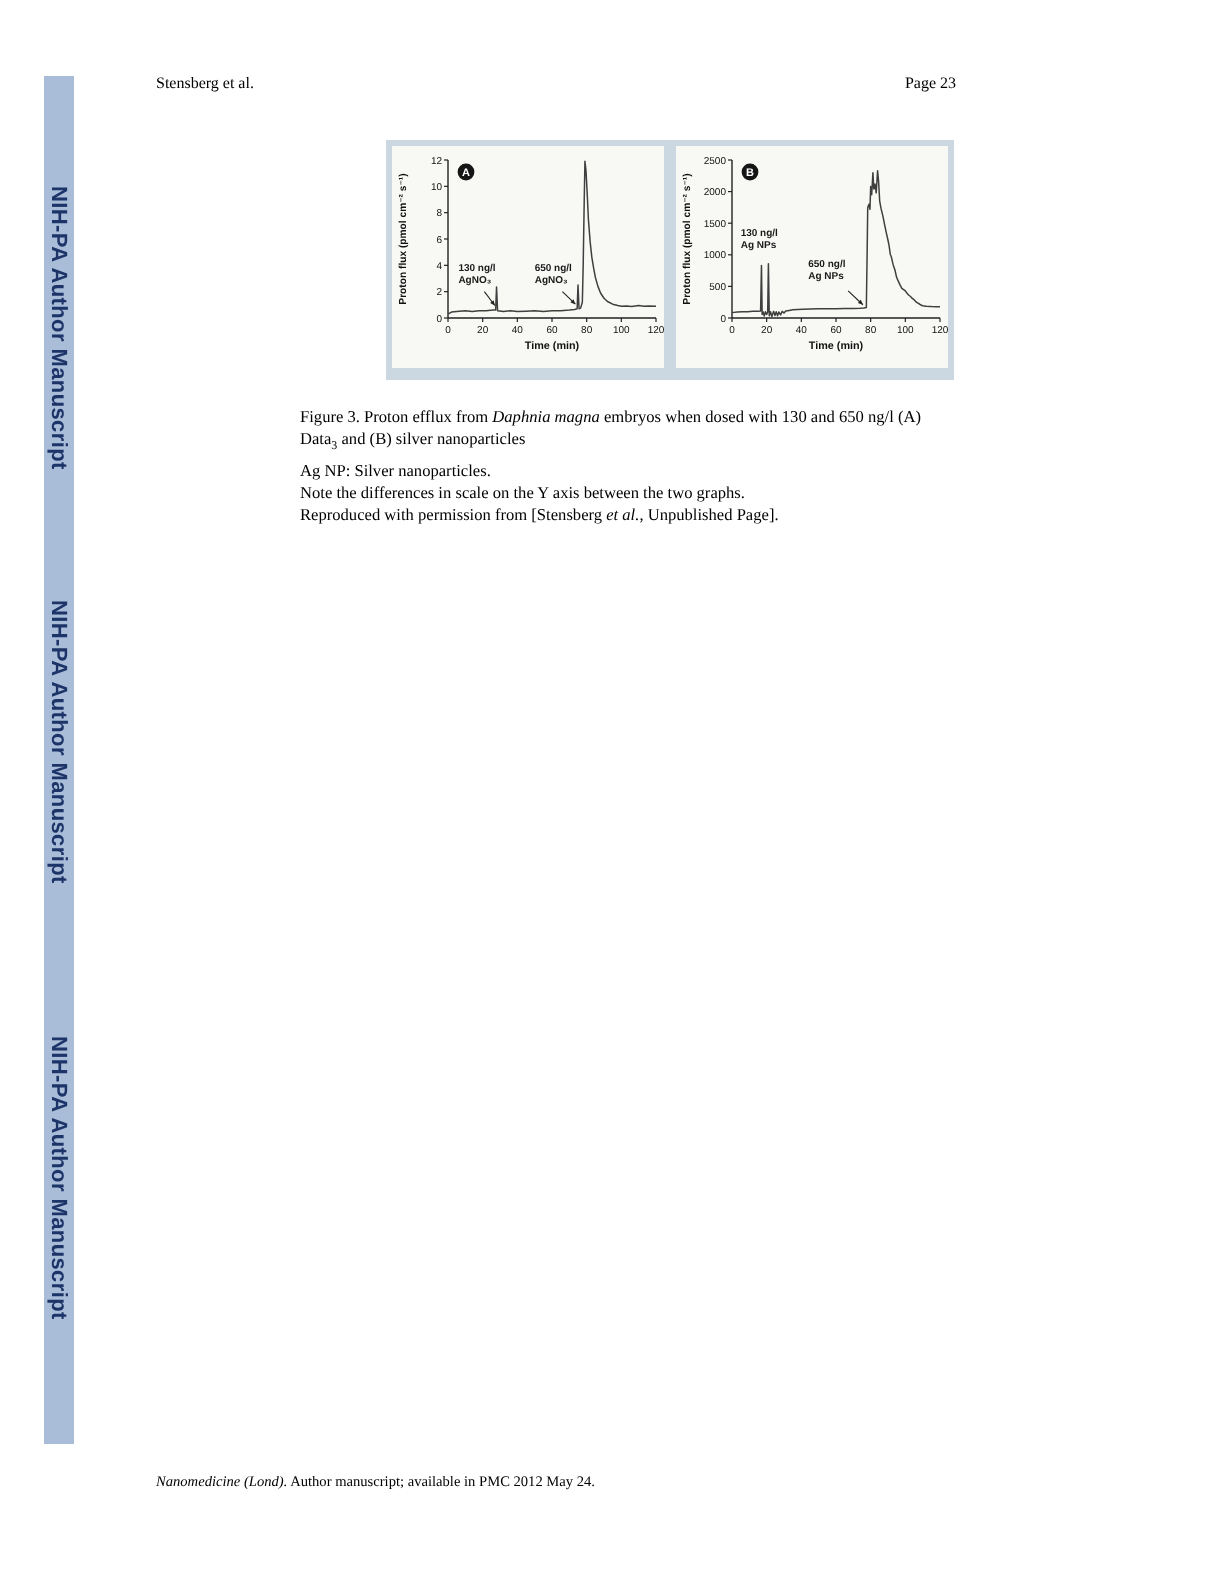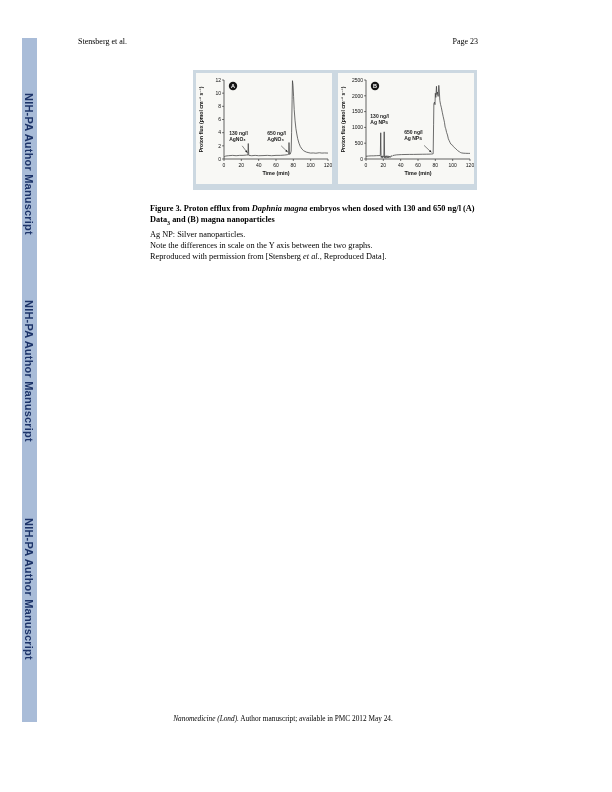--- a/index.html
+++ b/index.html
@@ -14,24 +14,24 @@
   
   .hdr{position:absolute;left:78px;top:37px;width:400px;display:flex;
        justify-content:space-between;font-size:8px;gap:38px;}
   
   .fig{position:absolute;left:193px;top:70px;width:284px;height:120px;
        box-sizing:border-box;padding:3px 3px 6px 3px;display:flex;gap:6px;}
   .panel{width:136px;height:111px;}
   .panel svg{display:block;}
   
   .cap{position:absolute;left:150px;top:203px;width:372px;font-size:8.3px;line-height:11px;}
-  .cap .bold{font-weight:bold;}
+  .cap .bold{font-weight:normal;}
   .cap sub{font-size:6px;}
   
-  .ftr{position:absolute;left:78px;top:714px;width:410px;text-align:center;font-size:7.3px;}
+  .ftr{position:absolute;left:78px;top:736px;width:410px;font-size:7.3px;}
 </style>
 </head>
 <body>
 
 <div class="page">
 
   <div class="nihpa-bar" style="background: rgb(169, 188, 216);">
     <span class="nihpa-text" style="top: 55px; color: rgb(29, 52, 105);">NIH-PA Author Manuscript</span>
     <span class="nihpa-text" style="top: 262px; color: rgb(29, 52, 105);">NIH-PA Author Manuscript</span>
     <span class="nihpa-text" style="top: 480px; color: rgb(29, 52, 105);">NIH-PA Author Manuscript</span>
@@ -130,23 +130,23 @@
           <text x="66.13333333333333" y="66.72" font-size="5" font-weight="bold" fill="#1a1a1a">Ag NPs</text>
           <line x1="86.06666666666666" y1="72.412" x2="93.43333333333334" y2="79.364" stroke="#222" stroke-width="0.55"></line>
           <polygon points="93.43333333333334,79.364 90.93288687610011,78.51678838858888 92.44283777061305,76.9167732961102" fill="#222"></polygon>
           <path d="M28.00 83.31 L30.60 83.00 L33.20 82.84 L35.80 82.84 L38.40 82.68 L41.00 82.59 L42.30 82.52 L42.73 59.77 L43.08 84.26 L43.60 83.00 L44.12 85.05 L44.73 82.84 L45.33 84.26 L45.85 83.00 L46.20 58.82 L46.63 84.89 L47.24 82.84 L47.93 85.21 L48.80 82.68 L49.49 84.74 L50.10 82.84 L50.79 84.89 L51.40 83.00 L52.27 84.42 L53.13 82.68 L54.00 83.47 L54.87 82.52 L56.60 82.21 L58.33 81.89 L60.93 81.73 L63.53 81.58 L67.00 81.51 L71.33 81.42 L75.67 81.42 L80.00 81.32 L84.33 81.26 L88.67 81.20 L92.13 81.10 L93.87 81.01 L95.17 80.79 L95.60 51.24 L95.86 30.70 L96.47 29.12 L96.99 31.65 L97.33 20.27 L97.85 24.38 L98.46 13.32 L98.89 21.54 L99.50 19.01 L100.11 23.43 L100.80 12.37 L101.32 18.06 L101.84 27.54 L102.53 31.33 L103.40 34.81 L104.27 39.23 L105.13 43.34 L106.00 47.13 L106.52 49.66 L107.13 54.08 L107.73 55.66 L108.60 59.46 L109.47 61.98 L110.33 65.78 L111.20 67.67 L112.07 69.57 L112.93 71.15 L113.80 71.78 L114.67 72.41 L115.53 73.68 L116.40 74.62 L117.27 75.26 L118.13 76.20 L119.00 76.84 L119.87 77.78 L120.73 78.42 L121.60 78.89 L122.47 79.52 L123.33 79.84 L125.07 80.15 L127.67 80.31 L130.27 80.38 L132.00 80.38" fill="none" stroke="#3f3f3f" stroke-width="0.75" stroke-linejoin="round"></path>
         </svg>
       </div>
   </div>
 
   <div class="cap">
     <div class="bold"><span>Figure 3. Proton efflux from </span><i>Daphnia magna</i><span> embryos when dosed with 130 and 650 ng/l (A)</span></div>
-    <div class="bold"><span>Data</span><sub>3</sub><span> and (B) magna nanoparticles</span></div>
+    <div class="bold"><span>Data</span><sub>3</sub><span> and (B) silver nanoparticles</span></div>
     <div>Ag NP: Silver nanoparticles.</div>
     <div>Note the differences in scale on the Y axis between the two graphs.</div>
-    <div><span>Reproduced with permission from [Stensberg </span><i>et al.</i><span>, Reproduced Data].</span></div>
+    <div><span>Reproduced with permission from [Stensberg </span><i>et al.</i><span>, Unpublished Page].</span></div>
   </div>
 
   <div class="ftr">
     <i>Nanomedicine (Lond).</i><span> Author manuscript; available in PMC 2012 May 24.</span>
   </div>
 
 </div>
 
 </body></html>

